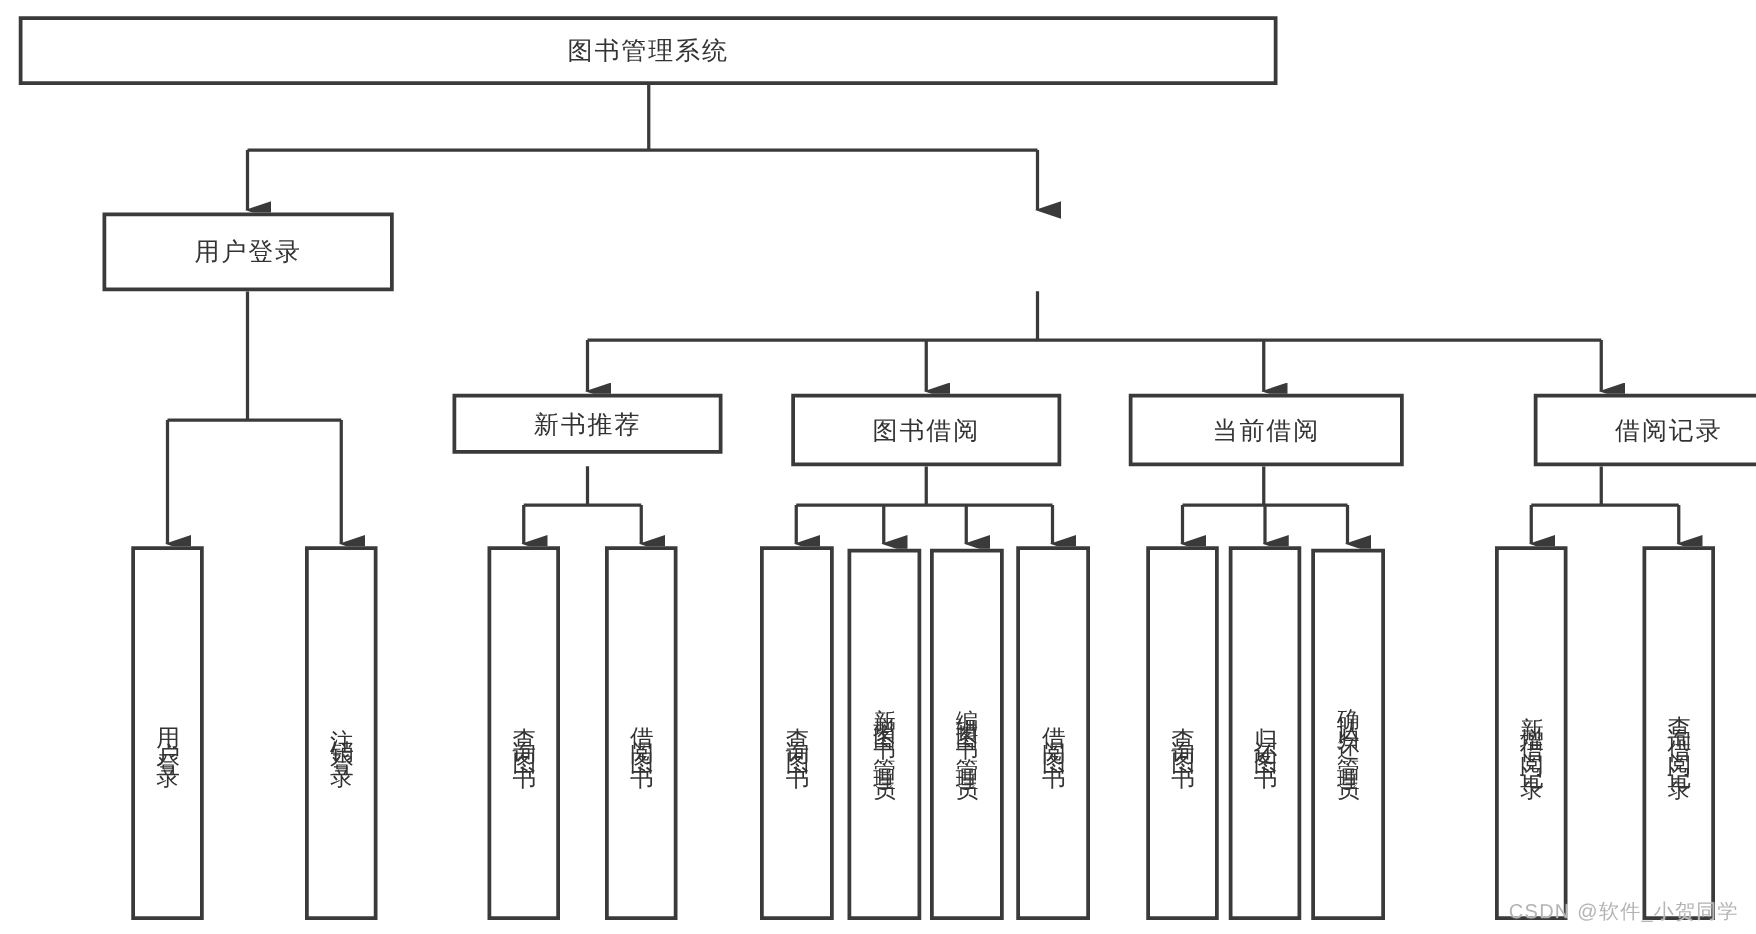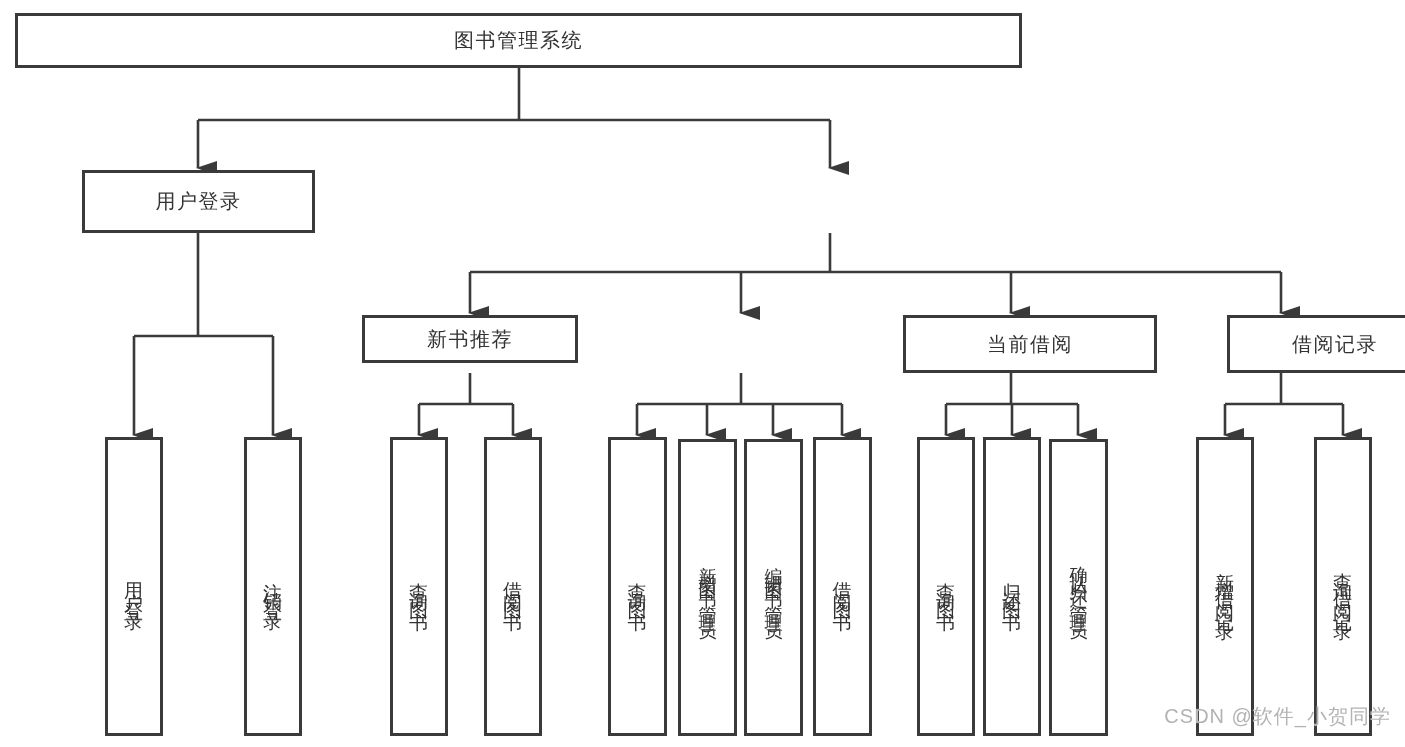--- a/index.html
+++ b/index.html
@@ -33,22 +33,22 @@
     writing-mode:vertical-rl;
     text-orientation:mixed;
     font-size:19px;
     line-height:1;
     letter-spacing:10px;
     white-space:nowrap;
   }
   .v.long .lbl{letter-spacing:8px;font-size:18px;}
   #watermark{
     position:absolute;
-    right:14px;bottom:17px;
-    font-size:20px;
+    right:14px;bottom:7px;
+    font-size:16px;
     color:var(--wm);
     letter-spacing:1px;
     white-space:nowrap;
     text-shadow:0 0 1px #ffffff;
   }
 </style>
 </head>
 <body>
 
 <div id="stage">
@@ -119,21 +119,24 @@
     <span class="lbl">图书管理系统</span>
   </div>
 
   <div class="box h" style="left:82px;top:170px;width:233px;height:63px">
     <span class="lbl">用户登录</span>
   </div>
 
   <div class="box h" style="left:362px;top:315px;width:216px;height:48px">
     <span class="lbl">新书推荐</span>
   </div>
-  <div class="box h" style="left:903px;top:315px;width:254px;height:58px">
+  <div class="box h" style="left:633px;top:315px;width:216px;height:58px">
+    <span class="lbl">图书借阅</span>
+  </div>
+  <div class="box h" style="left:903px;top:315px;width:220px;height:58px">
     <span class="lbl">当前借阅</span>
   </div>
   <div class="box h" style="left:1227px;top:315px;width:216px;height:58px">
     <span class="lbl">借阅记录</span>
   </div>
 
   <div class="box v" style="left:105px;top:437px;width:58px;height:299px">
     <span class="lbl">用户登录</span>
   </div>
   <div class="box v" style="left:244px;top:437px;width:58px;height:299px">

